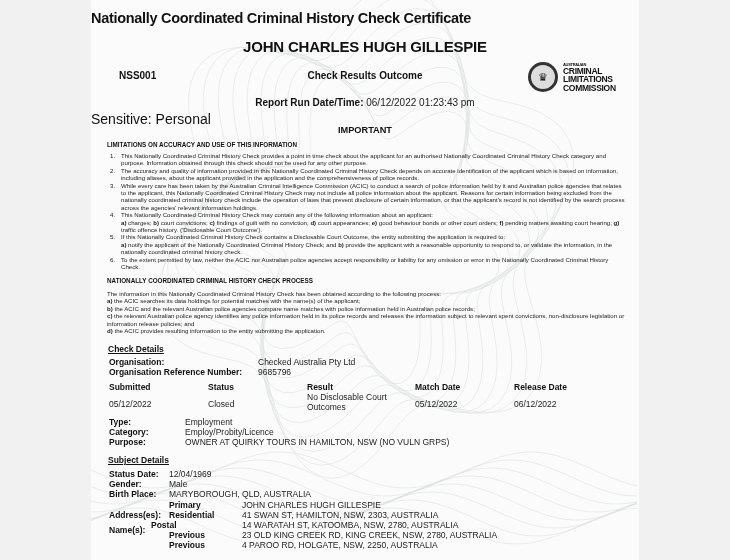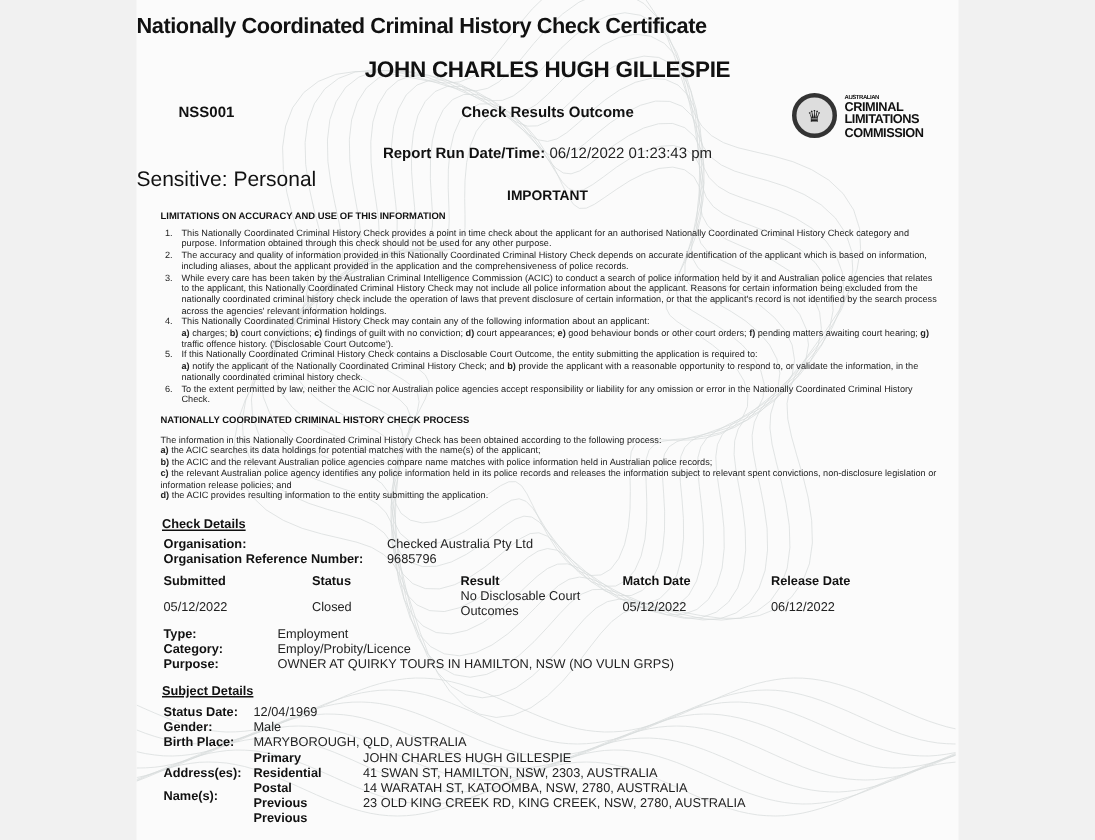--- a/index.html
+++ b/index.html
@@ -162,19 +162,20 @@
     <div class="abs b" style="top:489px; left:18px;">Birth Place:</div>
     <div class="abs" style="top:489px; left:78px;">MARYBOROUGH, QLD, AUSTRALIA</div>
 
     <div class="abs b" style="top:500px; left:18px;margin-top:25px;">Name(s):</div>
     <div class="abs b" style="top:500px; left:78px;">Primary</div>
     <div class="abs" style="top:500px; left:151px;">JOHN CHARLES HUGH GILLESPIE</div>
 
     <div class="abs b" style="top:510px; left:18px;">Address(es):</div>
     <div class="abs b" style="top:510px; left:78px;">Residential</div>
     <div class="abs" style="top:510px; left:151px;">41 SWAN ST, HAMILTON, NSW, 2303, AUSTRALIA</div>
-    <div class="abs b" style="top:520px; left:78px;">Postal</div>
+    <div class="abs b" style="top:520px; left:60px;">Postal</div>
     <div class="abs" style="top:520px; left:151px;">14 WARATAH ST, KATOOMBA, NSW, 2780, AUSTRALIA</div>
     <div class="abs b" style="top:530px; left:78px;">Previous</div>
     <div class="abs" style="top:530px; left:151px;">23 OLD KING CREEK RD, KING CREEK, NSW, 2780, AUSTRALIA</div>
     <div class="abs b" style="top:540px; left:78px;">Previous</div>
+    <div class="abs" style="top:540px; left:151px;">4 PAROO RD, HOLGATE, NSW, 2250, AUSTRALIA</div>
   </div>
 </div>
 
 </body></html>

